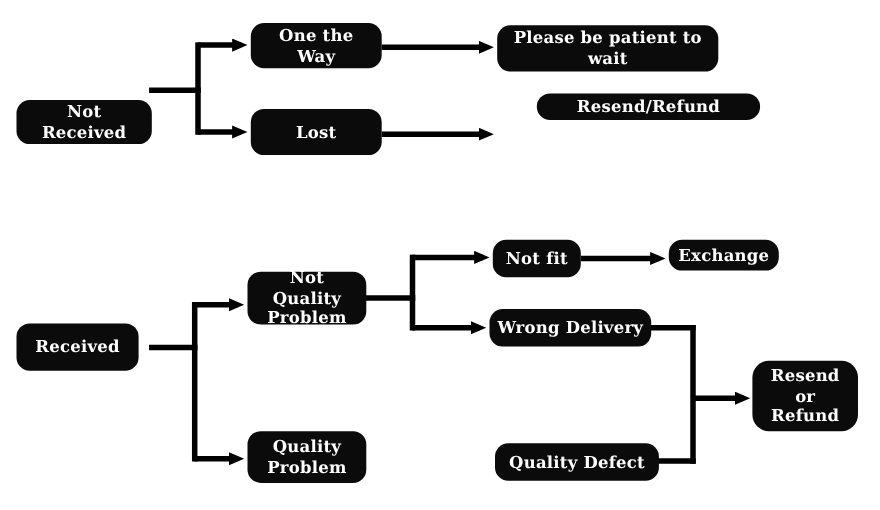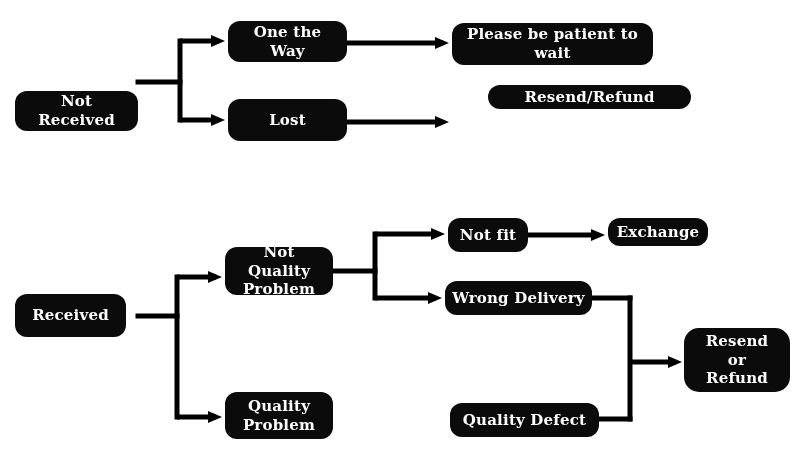--- a/index.html
+++ b/index.html
@@ -103,15 +103,15 @@
   <div class="node small" style="left:225px; top:392px; width:108px; height:47px;">Quality Problem</div>
 
   <div class="node small" style="left:448px; top:218px; width:80px; height:34px;">Not fit</div>
 
   <div class="node small" style="left:608px; top:218px; width:100px; height:28px;">Exchange</div>
 
   <div class="node small" style="left:445px; top:281px; width:147px; height:34px;">Wrong Delivery</div>
 
   <div class="node small" style="left:450px; top:403px; width:149px; height:34px;">Quality Defect</div>
 
-  <div class="node small big-radius" style="left:684px; top:328px; width:106px; height:64px; padding:2px 14px;">Resend or Refund</div>
+  <div class="node small big-radius" style="left:684px; top:328px; width:96px; height:64px; padding:2px 14px;">Resend or Refund</div>
 
 </div>
 
 </body></html>

